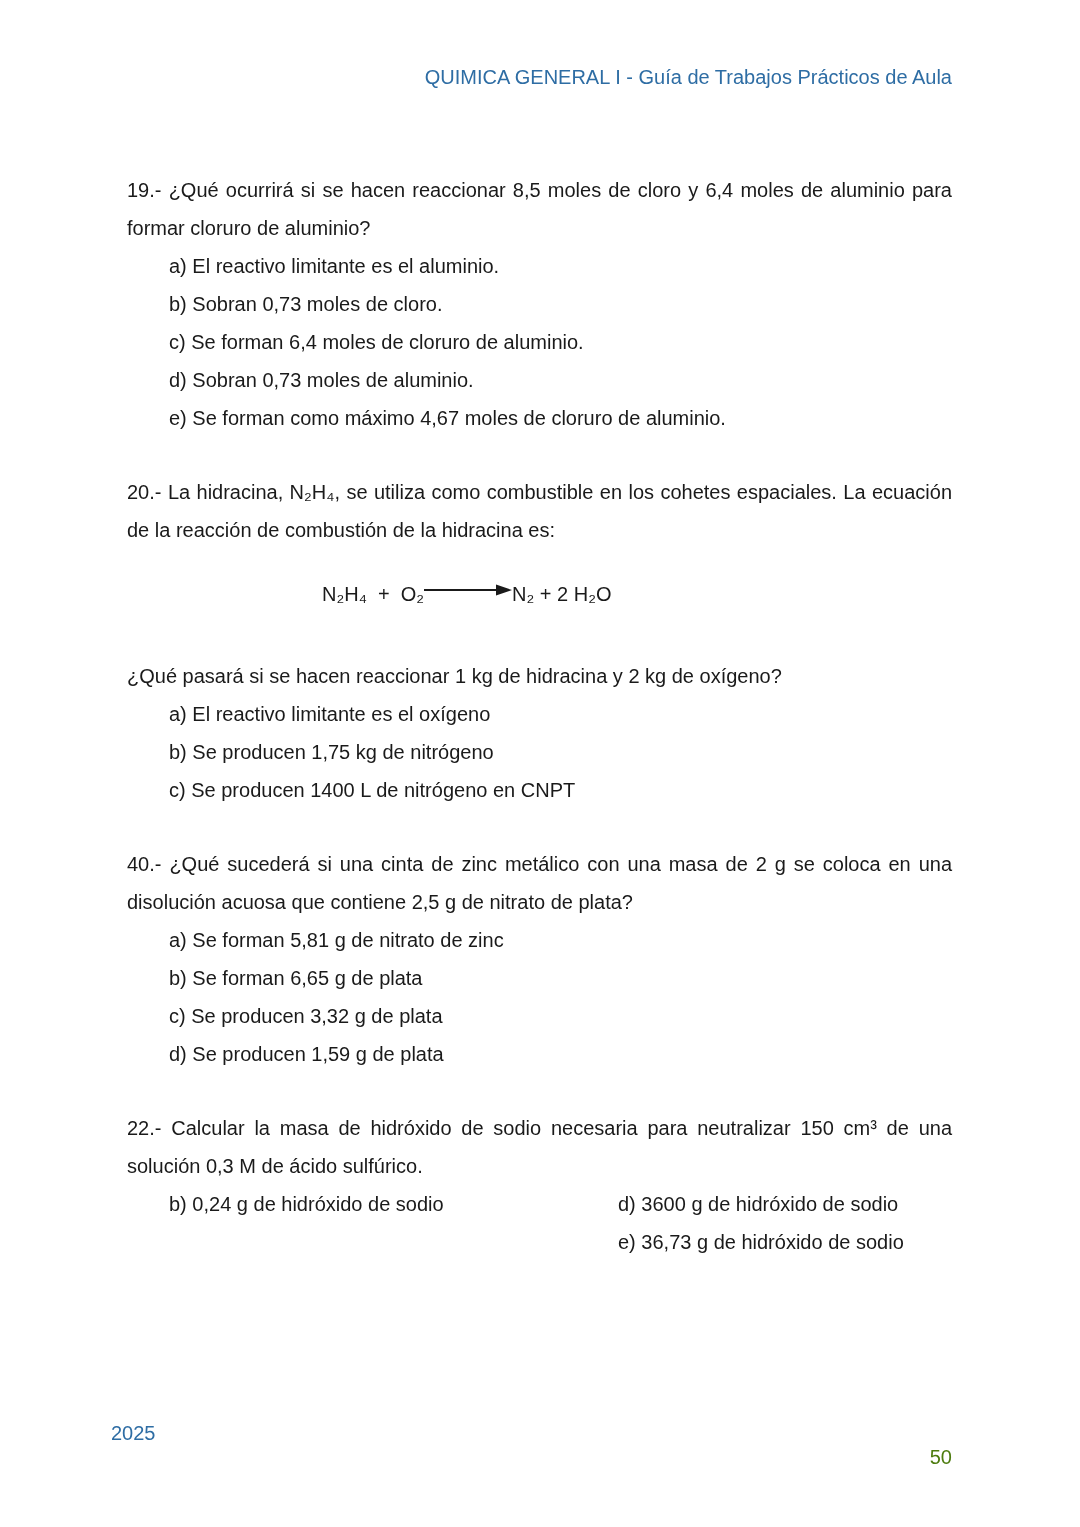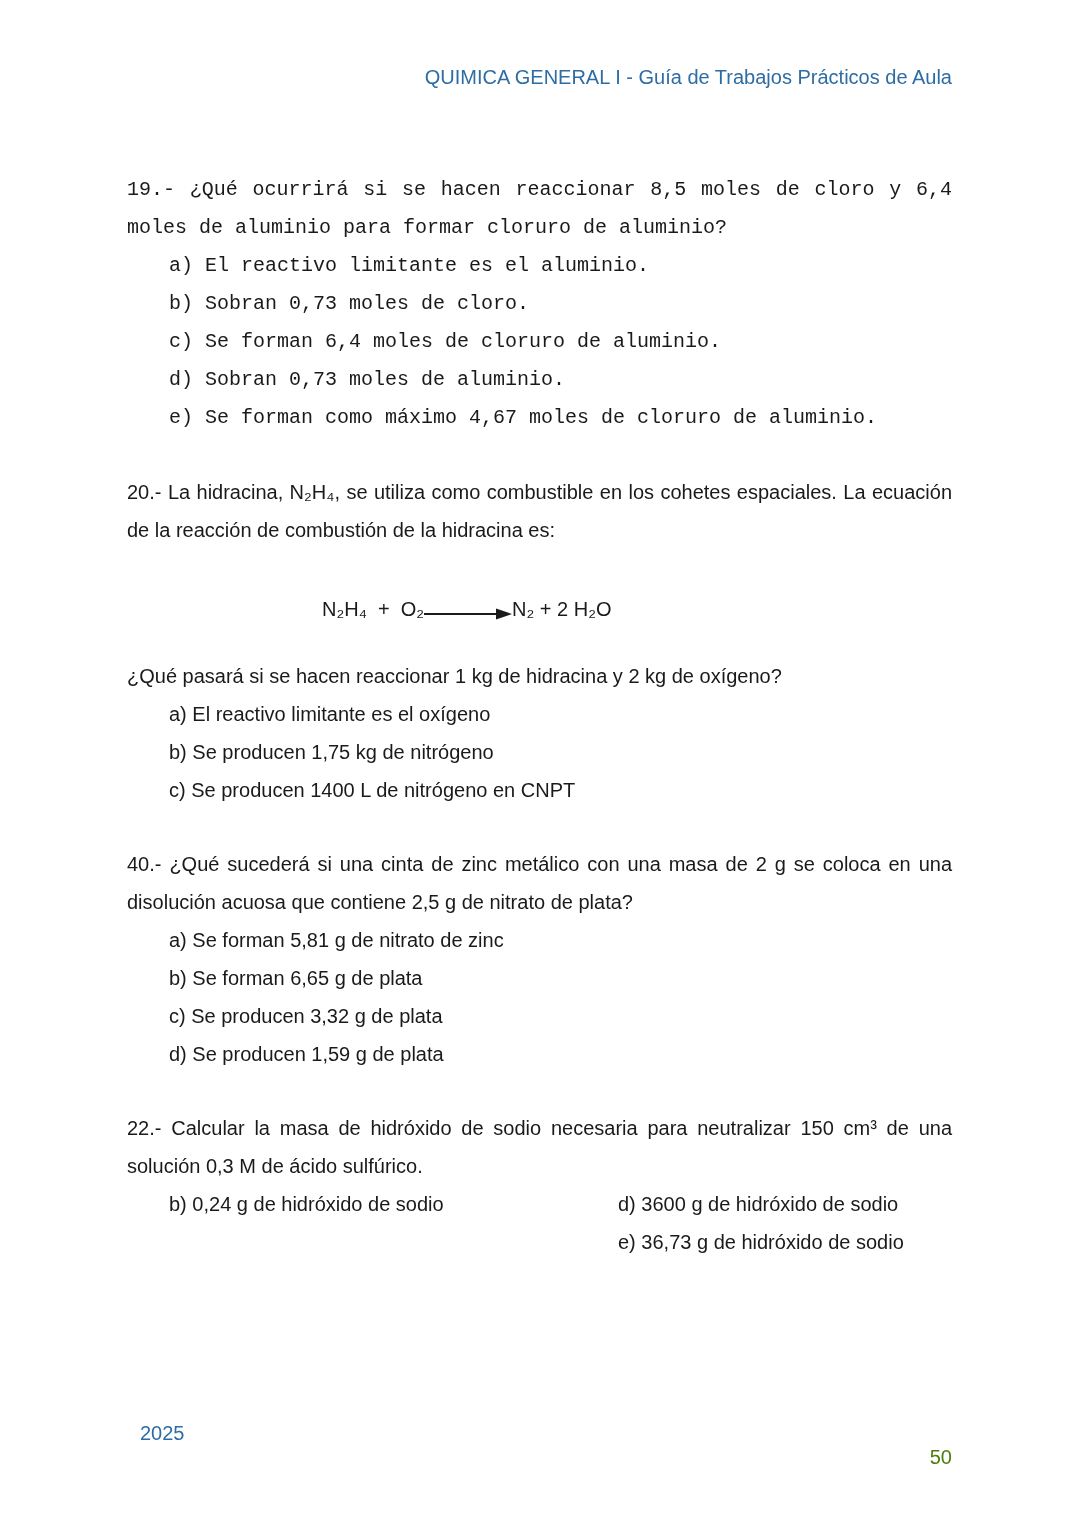--- a/index.html
+++ b/index.html
@@ -19,59 +19,59 @@
     font-size: 20px;
     color: #1a1a1a;
     overflow: hidden;
   }
   .doc-header {
     text-align: right;
     line-height: 24px;
     color: var(--accent, #2E6DA4);
   }
   .question { margin-top: 36px; }
-  .question.first { margin-top: 82px; font-family: Liberation Mono, monospace; }
+  .question.first { margin-top: 82px; }
   .stem {
     margin: 0;
     line-height: 38px;
     text-align: justify;
     text-align-last: left;
   }
   .plain-line {
     margin: 0;
     line-height: 38px;
   }
   .options {
     list-style: none;
     margin: 0;
     padding: 0 0 0 42px;
     line-height: 38px;
   }
   .equation {
     display: flex;
-    align-items: flex-end;
+    align-items: flex-start;
     min-height: 38px;
     margin: 34px 0 36px 195px;
   }
   .equation .chem { white-space: pre; }
   .arrow-wrap { display: inline-flex; align-items: center; }
   .two-col {
     display: grid;
     grid-template-columns: 449px 1fr;
     padding-left: 42px;
   }
   .col-options {
     list-style: none;
     margin: 0;
     padding: 0;
     line-height: 38px;
   }
   .footer-year {
     position: absolute;
-    left: 140px;
+    left: 111px;
     top: 1416px;
     line-height: 24px;
     color: var(--accent, #2E6DA4);
   }
   .footer-page {
     position: absolute;
     right: 128px;
     top: 1440px;
     line-height: 24px;
     color: #4d7c0f;

